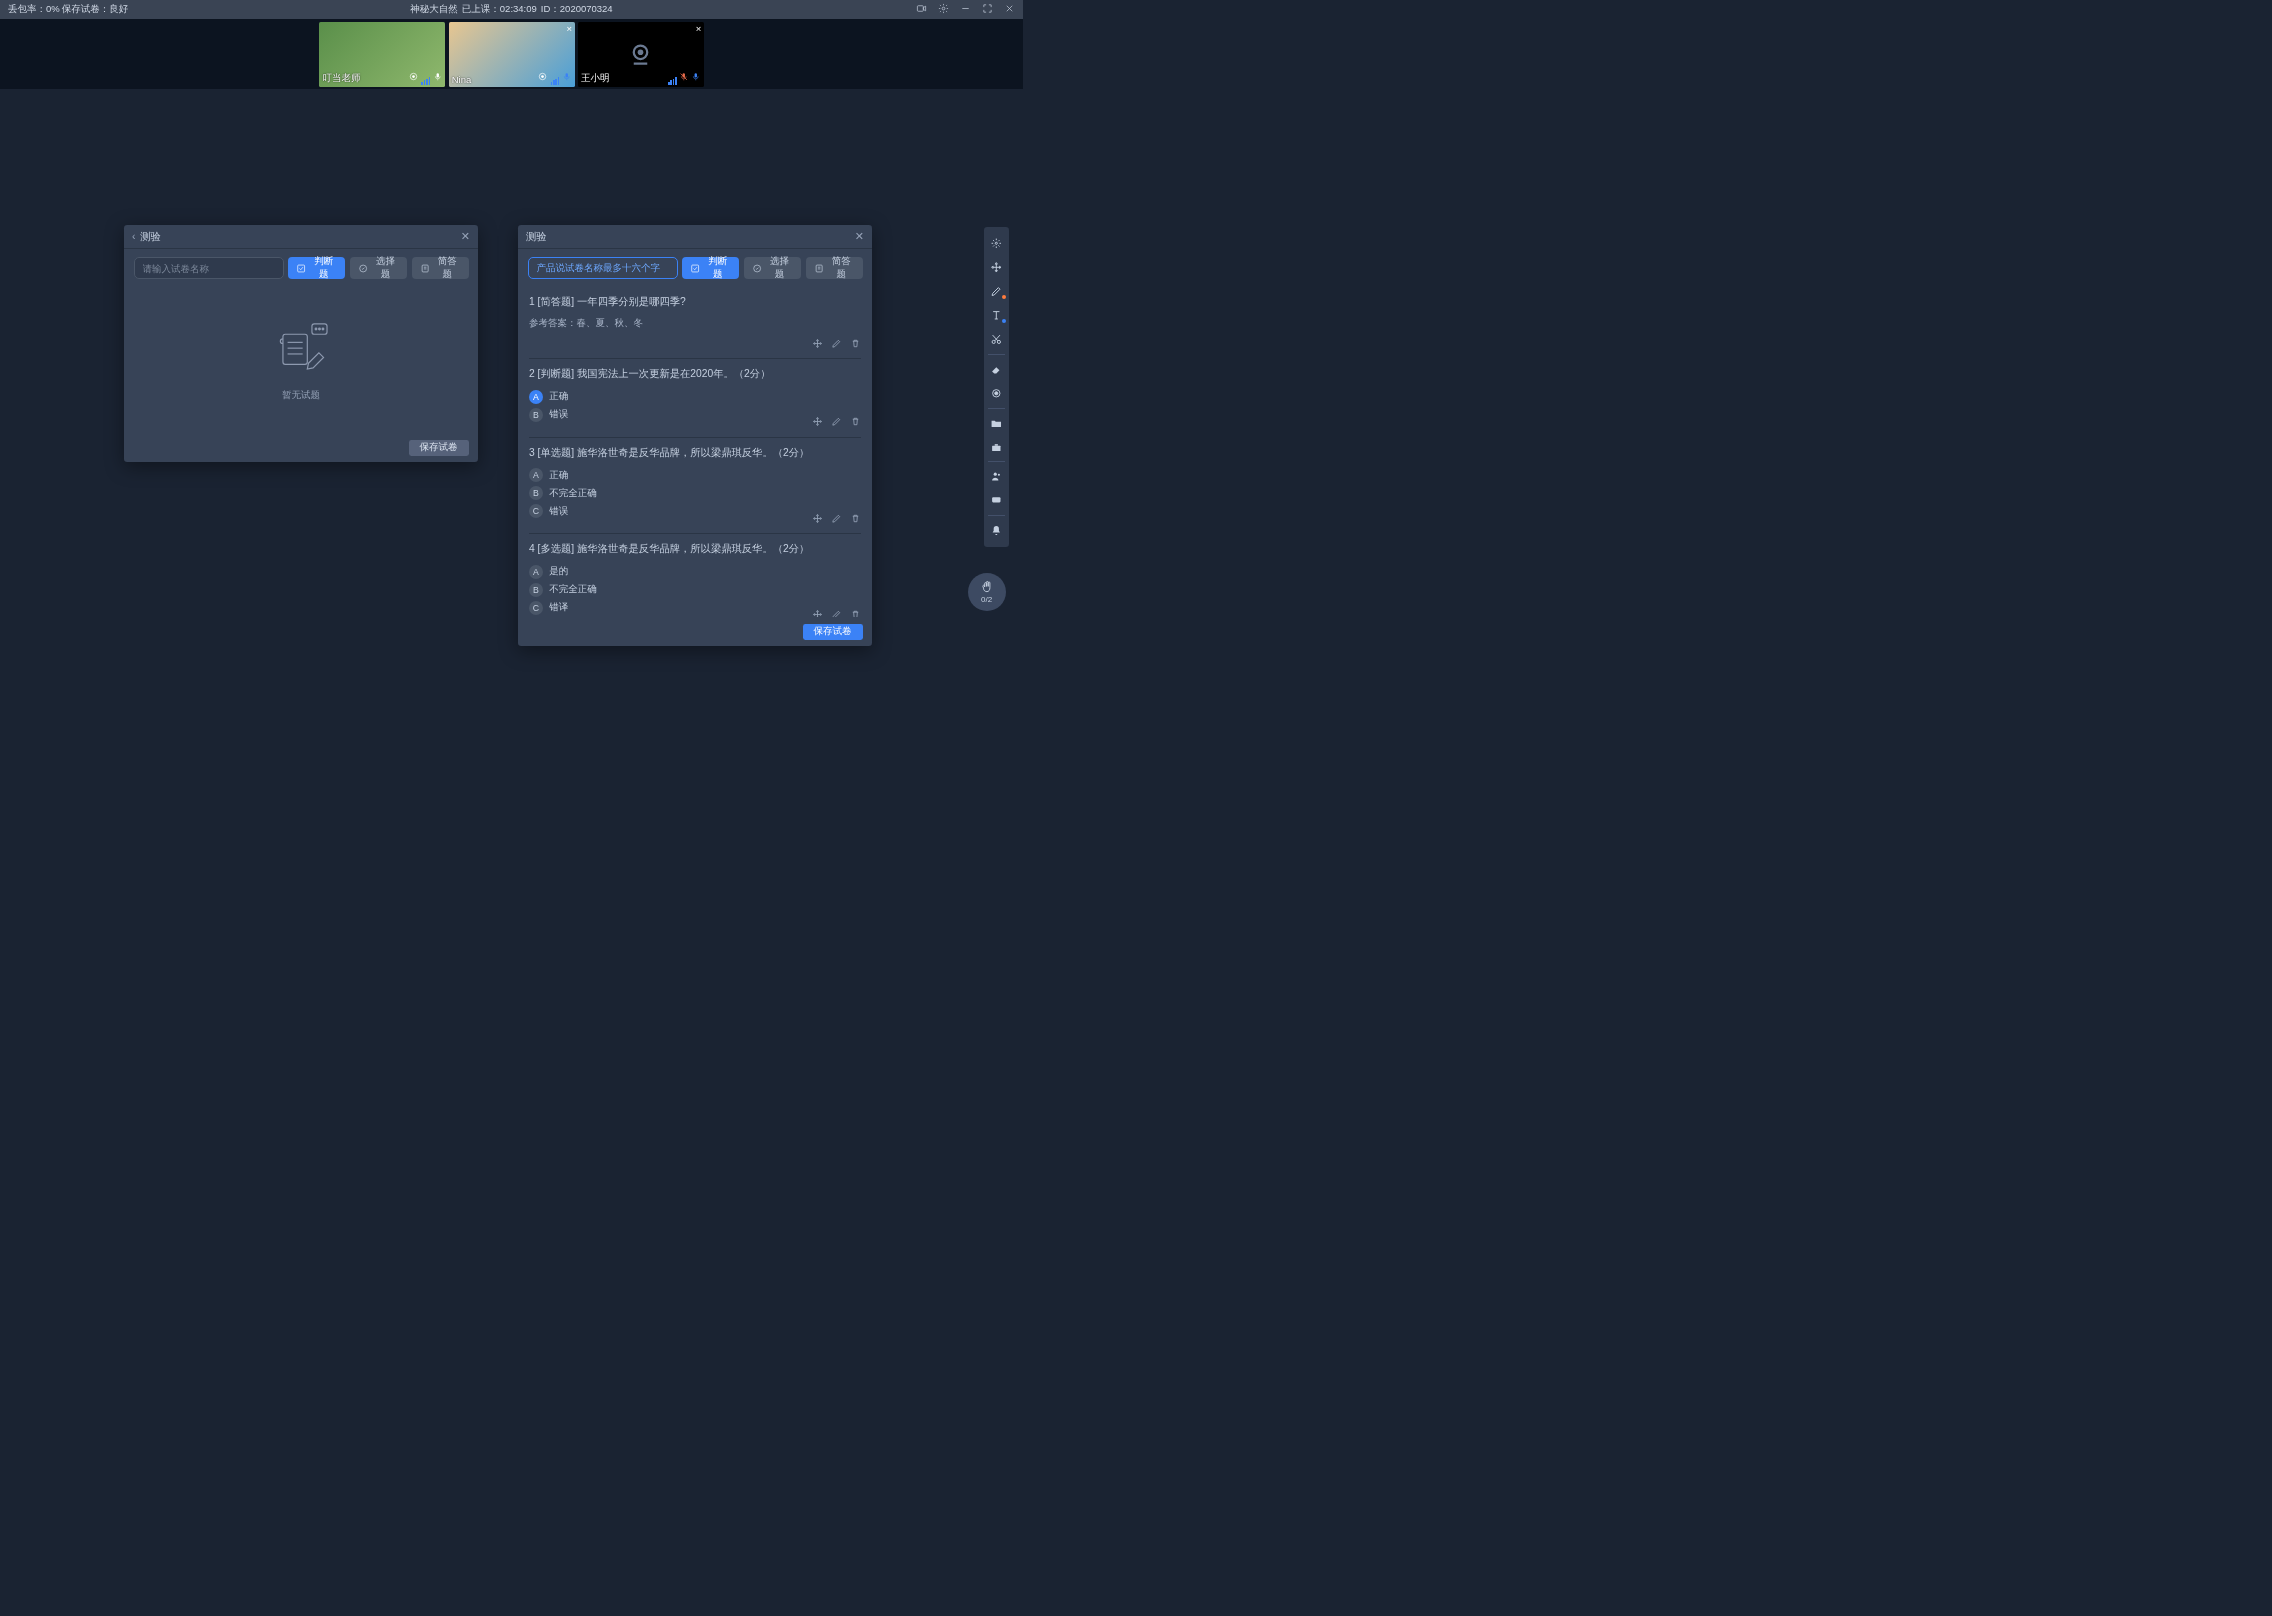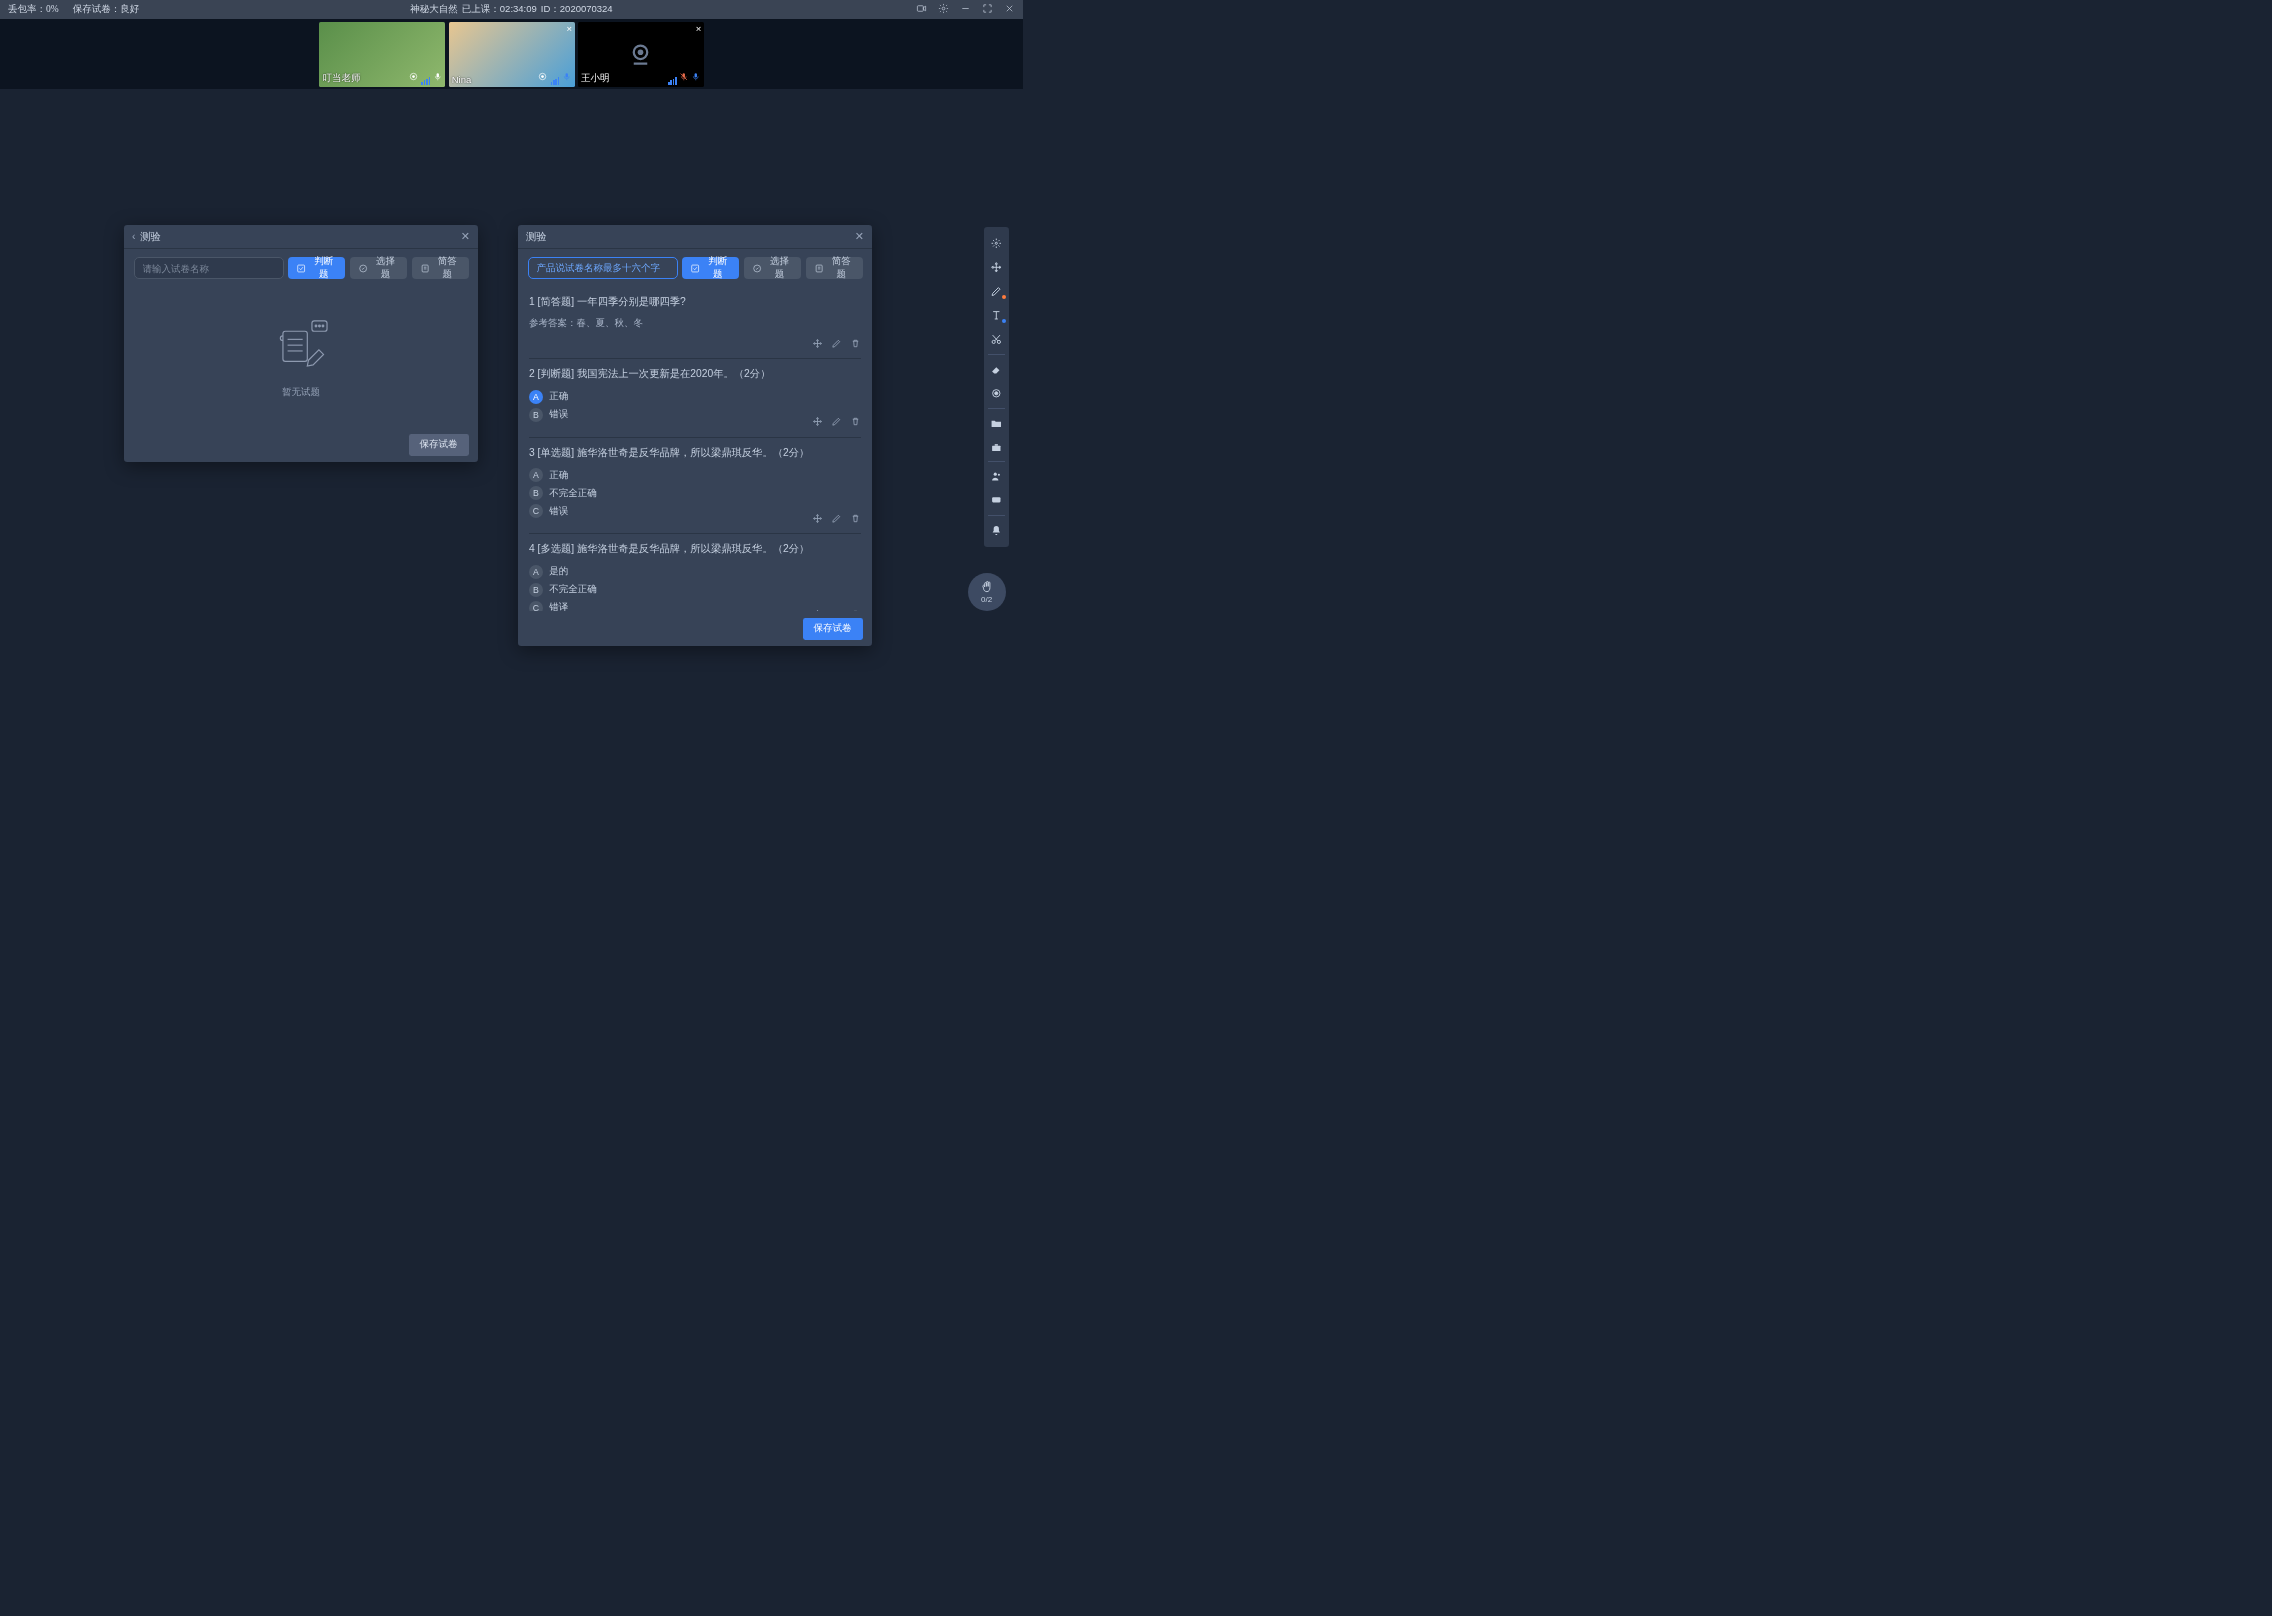--- a/index.html
+++ b/index.html
@@ -15,21 +15,21 @@
 
 .topbar {
   height: 19px;
   background: #3a4454;
   display: flex;
   align-items: center;
   padding: 0 8px;
   font-size: 9.5px;
   color: #d0d8e5;
 }
-.topbar .left { display: flex; gap: 14px; font-family: Liberation Serif, serif; }
+.topbar .left { display: flex; gap: 2px; }
 .topbar .center { position: absolute; left: 50%; transform: translateX(-50%); display: flex; gap: 4px; }
 .topbar .right { margin-left: auto; display: flex; align-items: center; gap: 11px; }
 .topbar svg { width: 11px; height: 11px; fill: none; stroke: #c0cad8; stroke-width: 1.6; }
 
 
 .video-row {
   background: #0c1420;
   height: 70px;
   display: flex;
   justify-content: center;
@@ -135,21 +135,21 @@
 }
 .empty-state .caption { font-size: 9.5px; color: #96a3b8; }
 .empty-ill svg { width: 71px; height: 58px; stroke: #8e9ab0; fill: none; stroke-width: 2; }
 
 .panel-footer {
   padding: 6.3px 9.5px;
   display: flex;
 }
 .btn-save {
   margin-left: auto;
-  height: 22px; padding: 0 11px;
+  height: 16px; padding: 0 11px;
   border: none; border-radius: 2.4px;
   font-size: 9.5px; cursor: pointer;
 }
 .btn-save.gray { background: #56627a; color: #dfe7f3; }
 .btn-save.blue { background: #3b82f6; color: #fff; }
 
 
 .qlist {
   flex: 1;
   overflow-y: auto;

